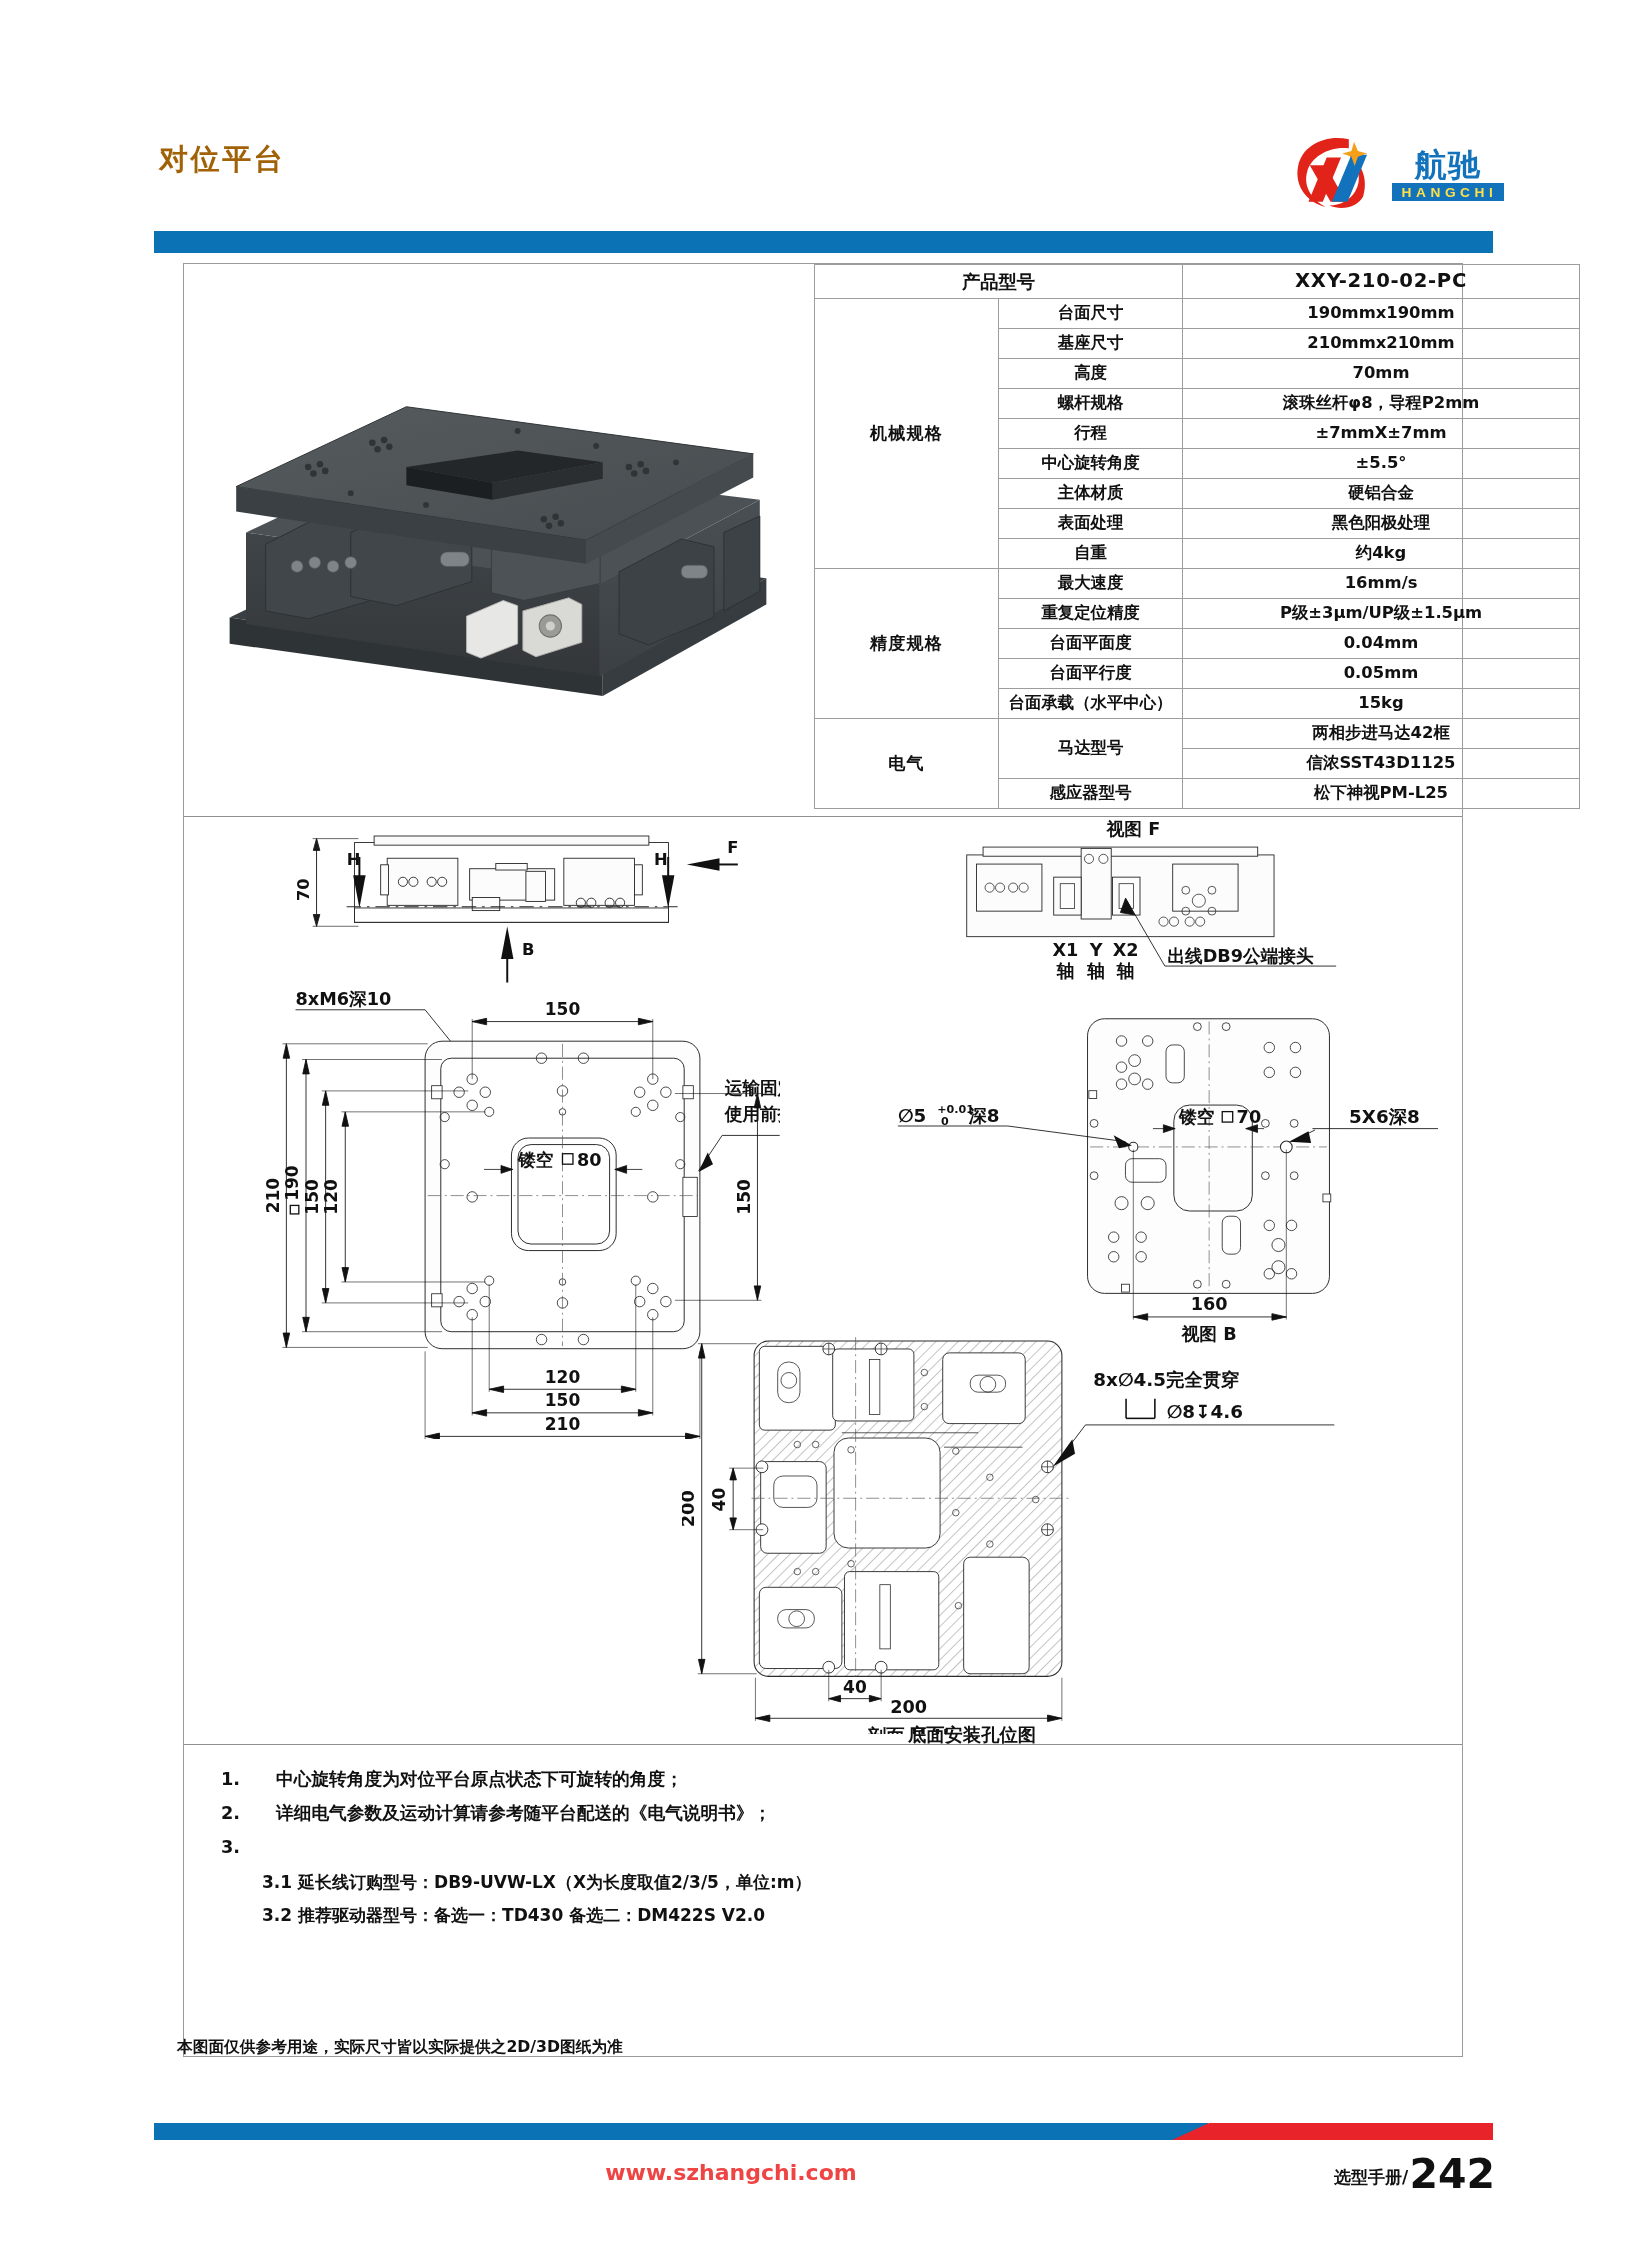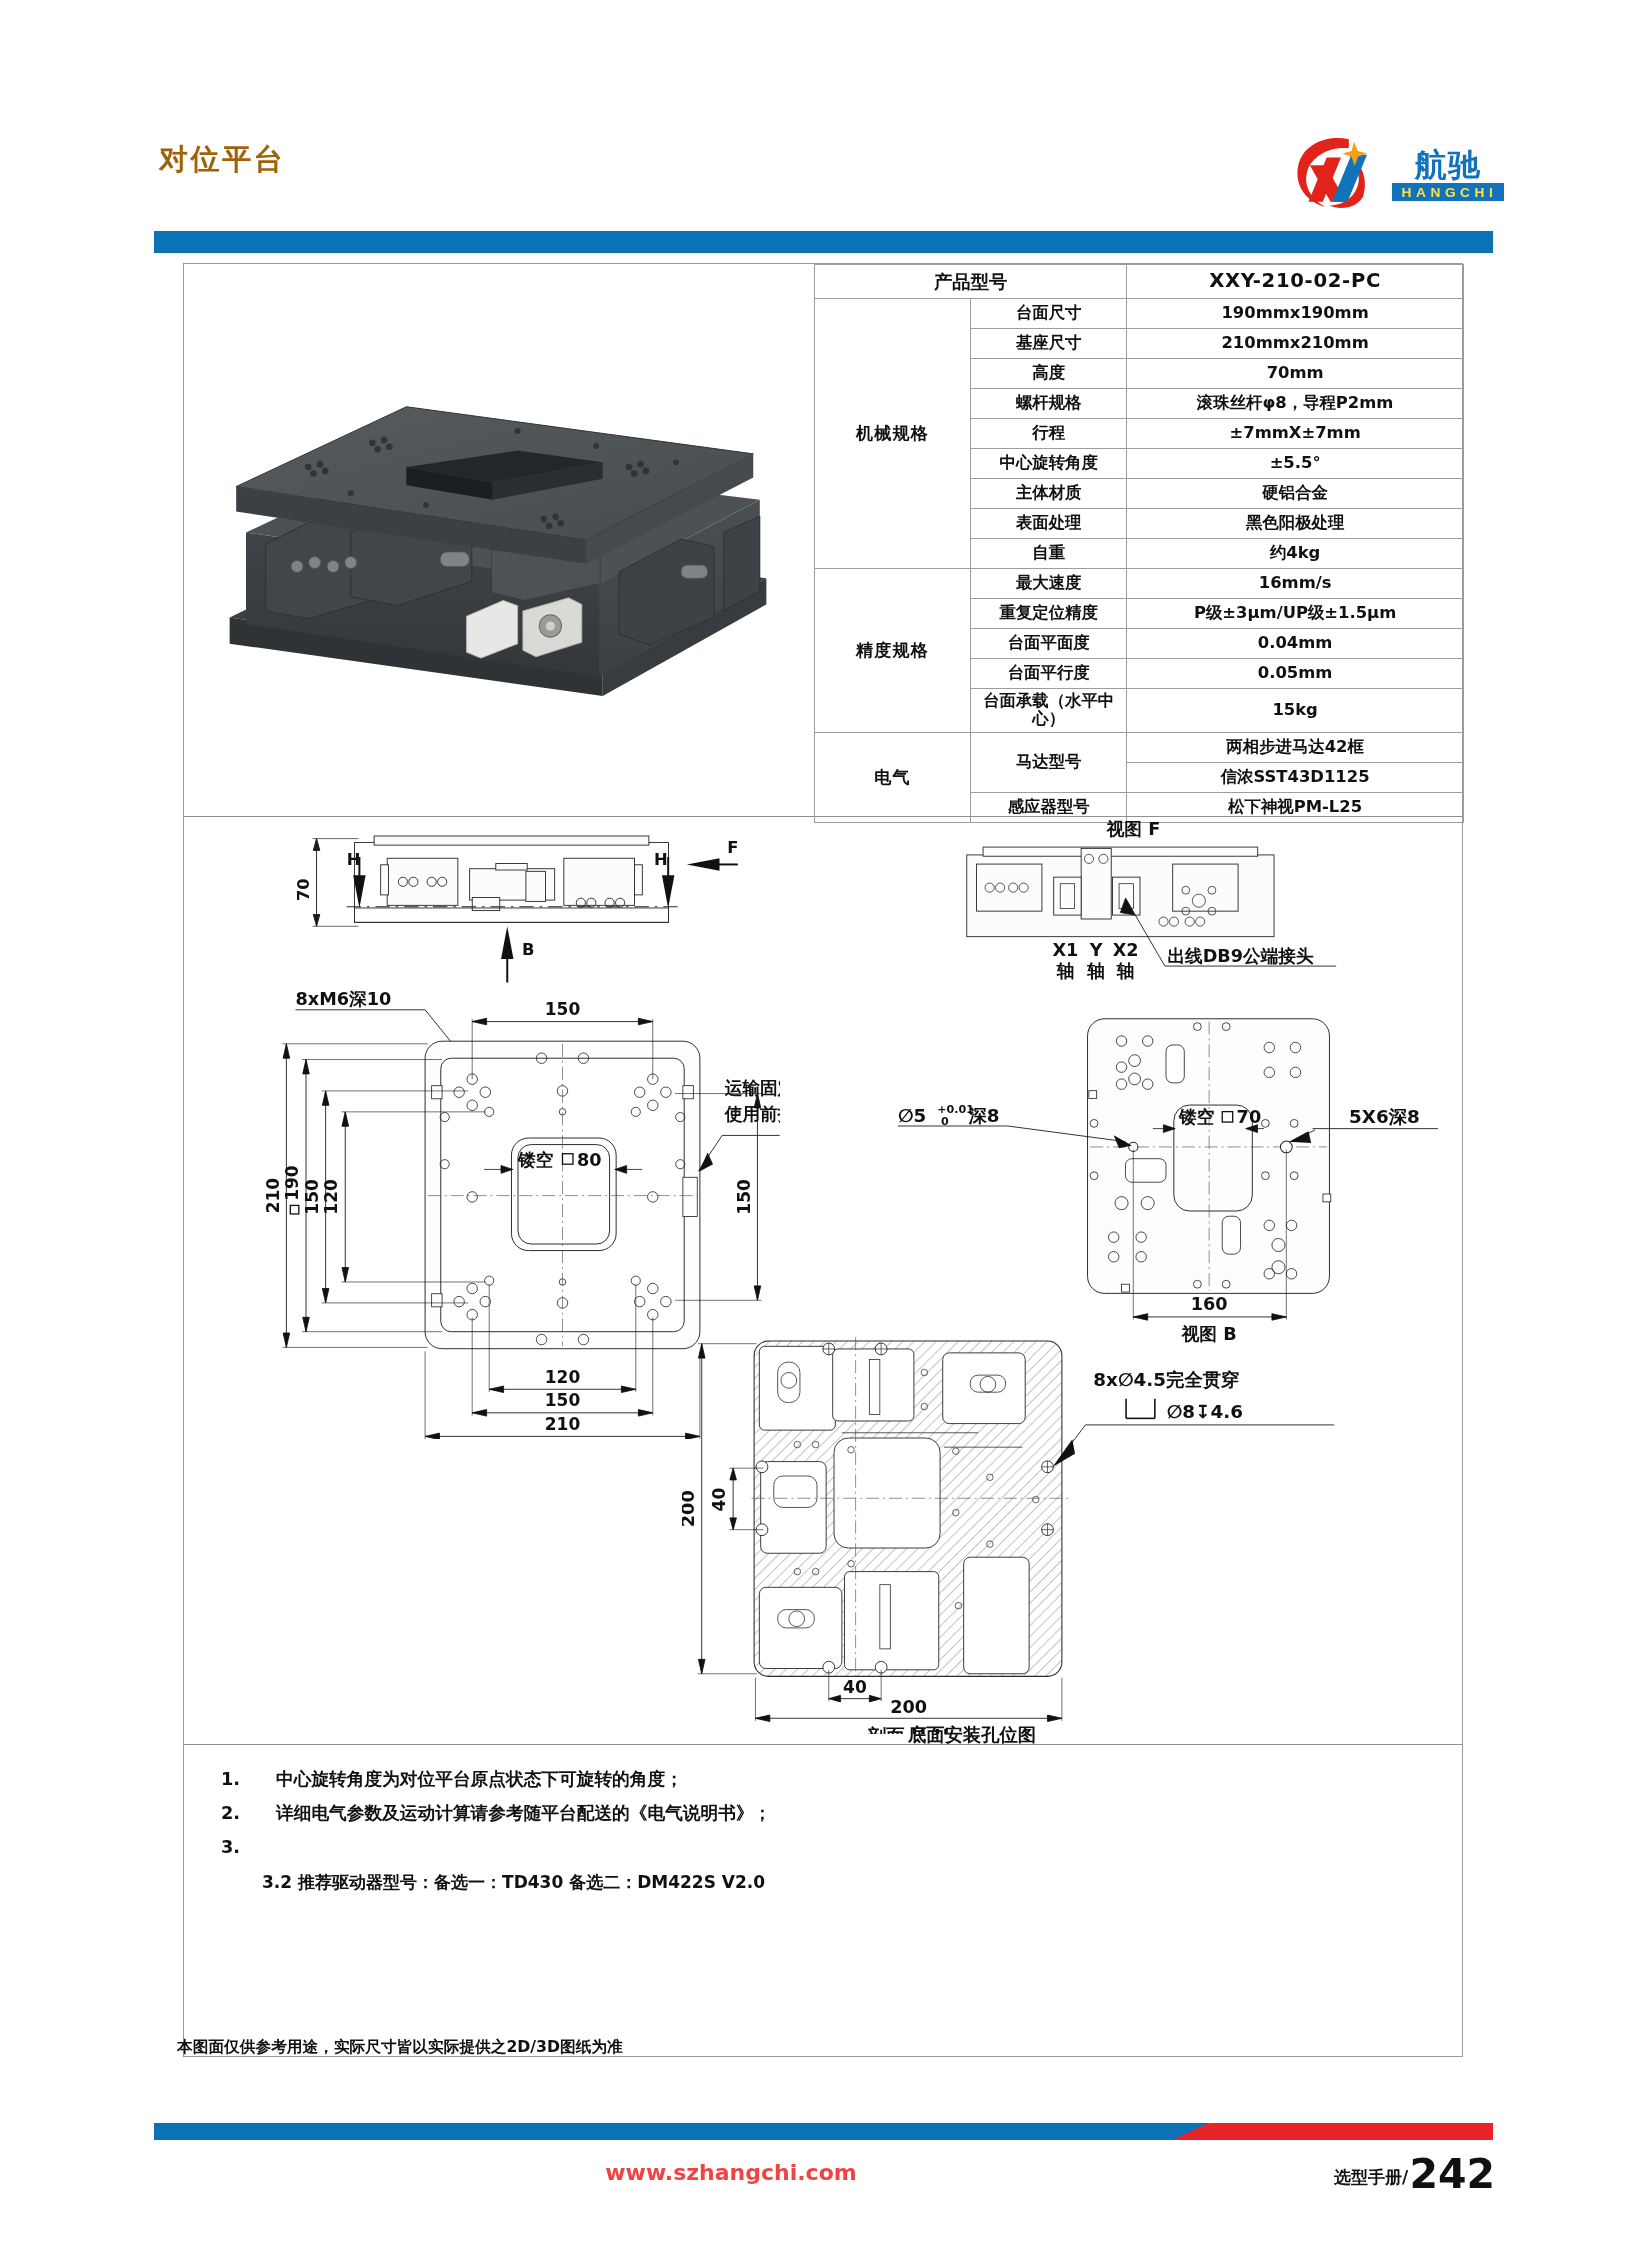--- a/index.html
+++ b/index.html
@@ -42,21 +42,21 @@
     border:1.3px solid #9a9a9a; background:#fff;
   }
   .divider { position:absolute; left:0; width:100%; height:1.3px; background:#8f8f8f; }
 
   
   #photo-pane { position:absolute; left:0; top:0; width:628px; height:549px; }
   #photo-svg { position:absolute; left:26px; top:72px; }
 
   
   #spec-table {
-    position:absolute; left:630px; top:0px; width:650px;
+    position:absolute; left:630px; top:0px; width:766px;
     border-collapse:collapse; table-layout:fixed;padding-left:21px;
   }
   #spec-table td {
     border:0.7px solid #9d9d9d;
     font-size:16.4px; text-align:center; vertical-align:middle;
     padding:2.6px 1.3px; height:30px; color:#111; line-height:1.15;
     font-family:"DejaVu Sans",sans-serif; font-weight:600;
   }
   #spec-table td.cat { width:65px; font-size:17px; letter-spacing:1.3px; line-height:1.25; }
   #spec-table td.label { width:281px; }
@@ -826,20 +826,21 @@
         </div>
         <div class="note-row">
           <span class="note-num">2.</span>
           <span>详细电气参数及运动计算请参考随平台配送的《电气说明书》；</span>
         </div>
         <div class="note-row">
           <span class="note-num">3.</span>
         </div>
       </div>
     <div id="subnotes-list">
+        <div class="note-sub">3.1 延长线订购型号：DB9-UVW-LX（X为长度取值2/3/5，单位:m）</div>
         <div class="note-sub">3.2 推荐驱动器型号：备选一：TD430   备选二：DM422S V2.0</div>
       </div>
   </div>
 </div>
 
 <div id="disclaimer">本图面仅供参考用途，实际尺寸皆以实际提供之2D/3D图纸为准</div>
 
 <div id="footer-bar">
   <div class="blue"></div>
   <div class="red"></div>

